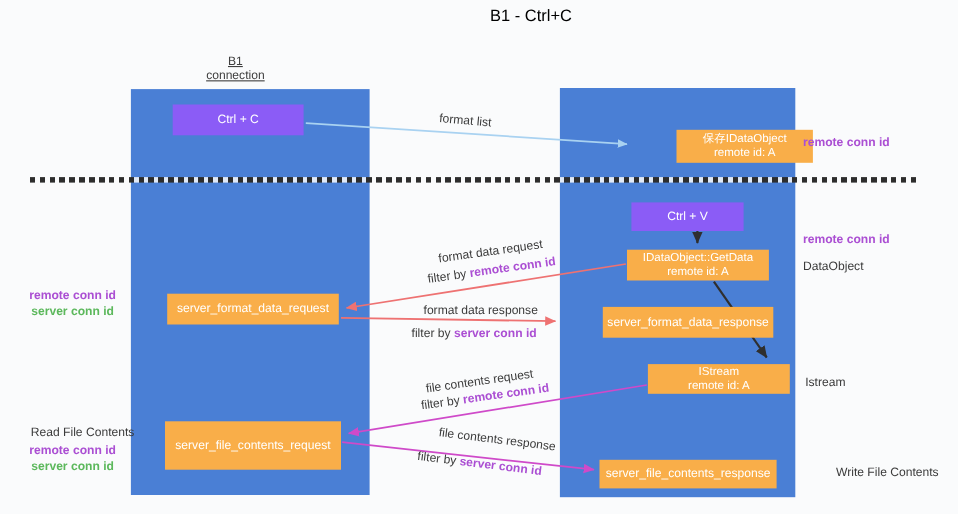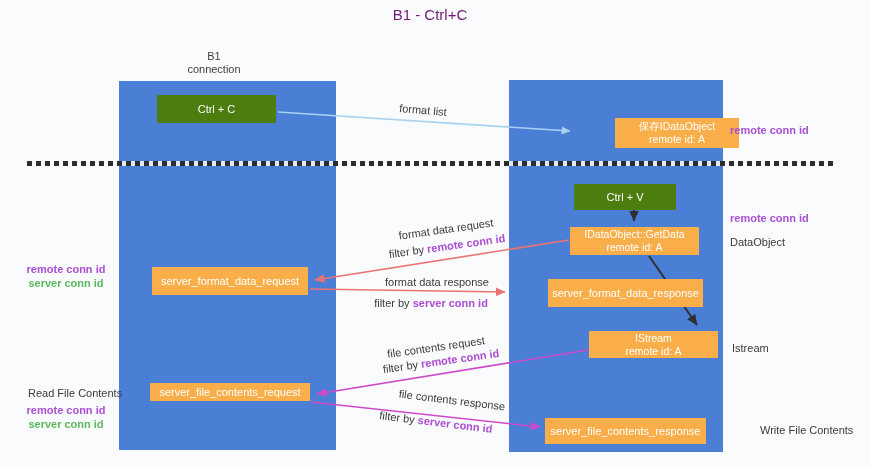--- a/index.html
+++ b/index.html
@@ -1,30 +1,30 @@
 <!DOCTYPE html>
 <html><head>
 <meta charset="utf-8">
 <style>
   html,body{margin:0;padding:0;}
   body{font-family:"Liberation Sans","DejaVu Sans",sans-serif;background:#fafbfc;}
   .stage{position:relative;width:871px;height:467px;background:#fafbfc;overflow:hidden;}
-  .title{position:absolute;left:340px;top:5px;width:180px;text-align:center;
-         font-size:15px;line-height:19px;color:#701a75;}
+  .title{position:absolute;left:340px;top:5px;width:180px;text-align:right;
+         font-size:15px;line-height:19px;color:#000000;}
   .lane-header{position:absolute;width:120px;text-align:center;font-size:11px;
-               line-height:13px;color:#3f3f3f;}
+               line-height:13px;color:#3f3f3f;text-decoration:underline;}
   .lane{position:absolute;background:#4a7fd5;}
   .divider{position:absolute;left:27px;top:161px;width:806px;height:5px;
            background:repeating-linear-gradient(90deg,#2d2d2d 0 5px,rgba(250,251,252,.85) 5px 9px);
            z-index:3;}
   .box{position:absolute;display:flex;flex-direction:column;align-items:center;
        justify-content:center;color:#fff;text-align:center;z-index:4;
        font-size:11px;line-height:13px;white-space:nowrap;}
   .box.orange{background:#f9ae49;}
-  .box.green{background:#4d7c0f;}
+  .box.green{background:#8b5cf6;}
   svg.arrows{position:absolute;left:0;top:0;z-index:2;pointer-events:none;}
   .arrow-label{position:absolute;font-size:11px;color:#3b3b3b;white-space:nowrap;
                z-index:5;transform-origin:center;}
   .side-label{position:absolute;font-size:11px;color:#3b3b3b;white-space:nowrap;z-index:5;}
   .side-group{position:absolute;width:84px;text-align:center;font-size:11px;
               line-height:14px;font-weight:bold;white-space:nowrap;z-index:5;}
   .purple{color:#ab4fd3;font-weight:bold;}
   .lgreen{color:#5cb85c;font-weight:bold;}
 </style>
 </head>
@@ -91,21 +91,21 @@
   <div class="box orange" style="left:152px;top:267px;width:156px;height:28px;">
     <div>server_format_data_request</div>
   </div>
   <div class="box orange" style="left:510px;top:279px;width:155px;height:28px;margin-left:38px;">
     <div>server_format_data_response</div>
   </div>
   <div class="box orange" style="left:589px;top:331px;width:129px;height:27px;font-size:10.5px;">
     <div>IStream</div>
     <div>remote id: A</div>
   </div>
-  <div class="box orange" style="left:150px;top:383px;width:160px;height:18px;">
+  <div class="box orange" style="left:150px;top:383px;width:160px;height:44px;">
     <div>server_file_contents_request</div>
   </div>
   <div class="box orange" style="left:545px;top:418px;width:161px;height:26px;">
     <div>server_file_contents_response</div>
   </div>
 
   <div class="arrow-label" style="left:423px;top:110px;transform:translate(-50%,-50%) rotate(5deg);">format list</div>
 
   <div class="arrow-label" style="left:446px;top:229px;transform:translate(-50%,-50%) rotate(-8deg);">format data request</div>
   <div class="arrow-label" style="left:447px;top:246px;transform:translate(-50%,-50%) rotate(-8deg);"><span>filter by </span><span class="purple">remote conn id</span></div>

